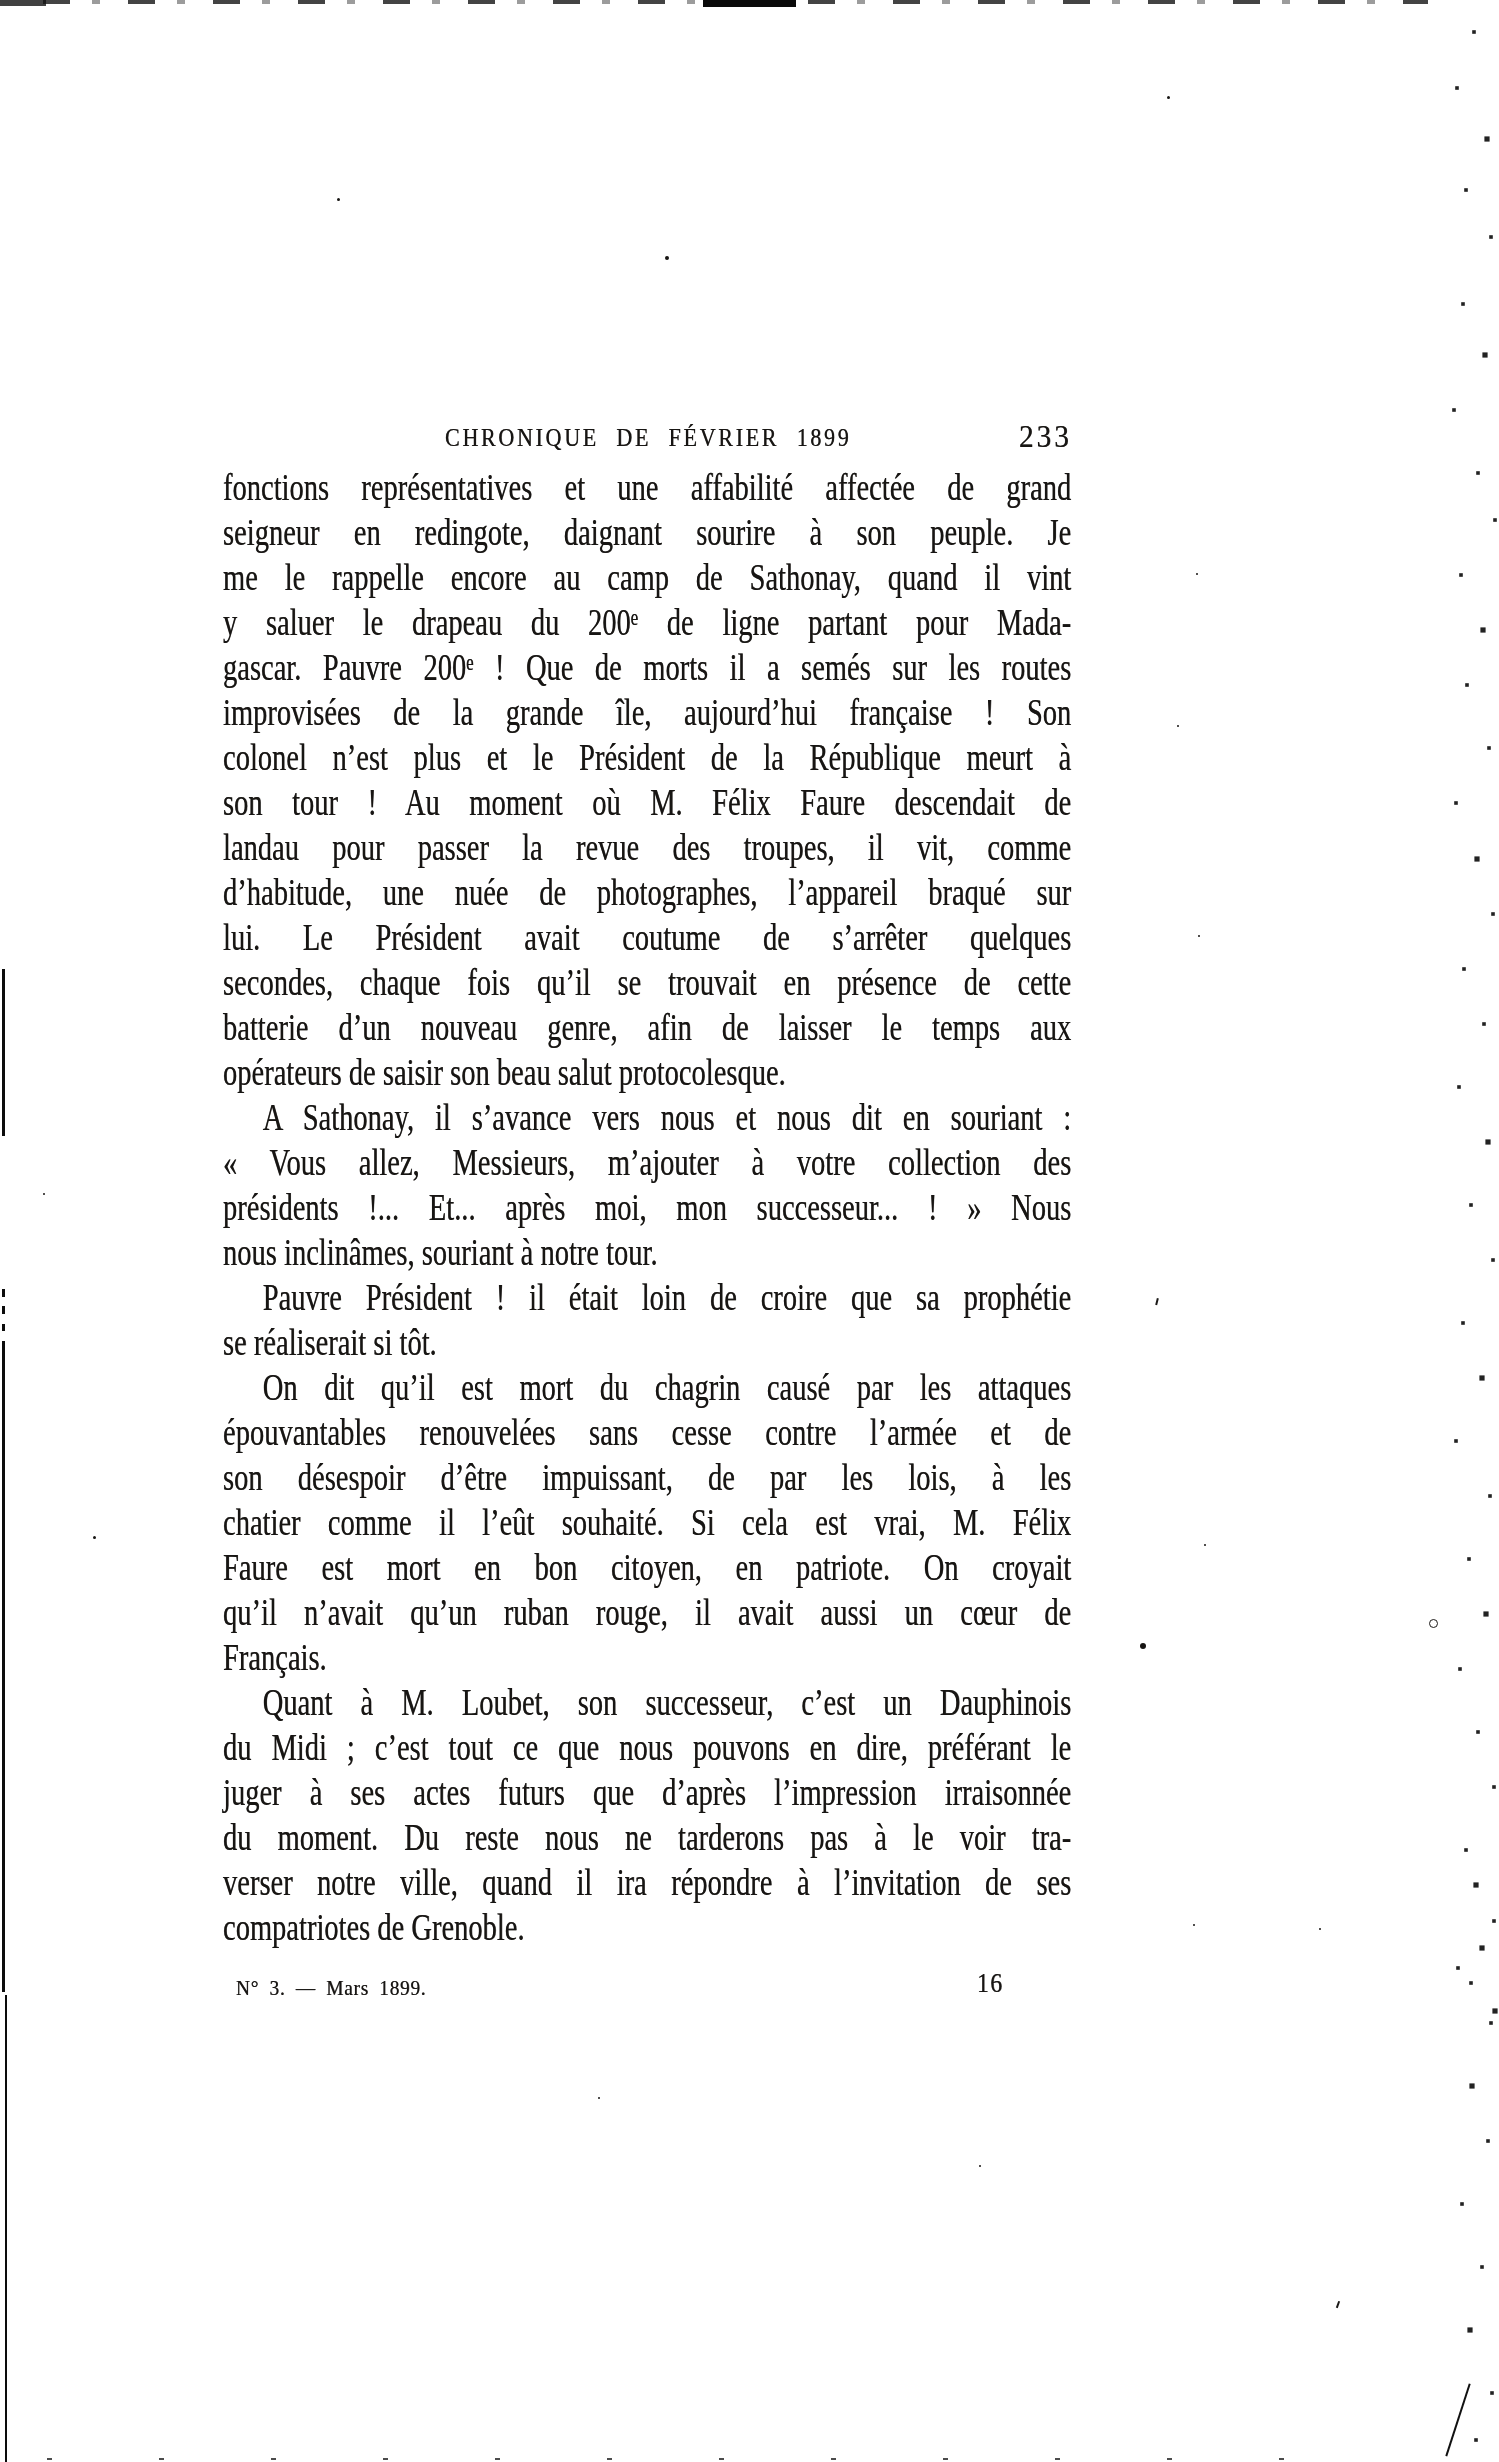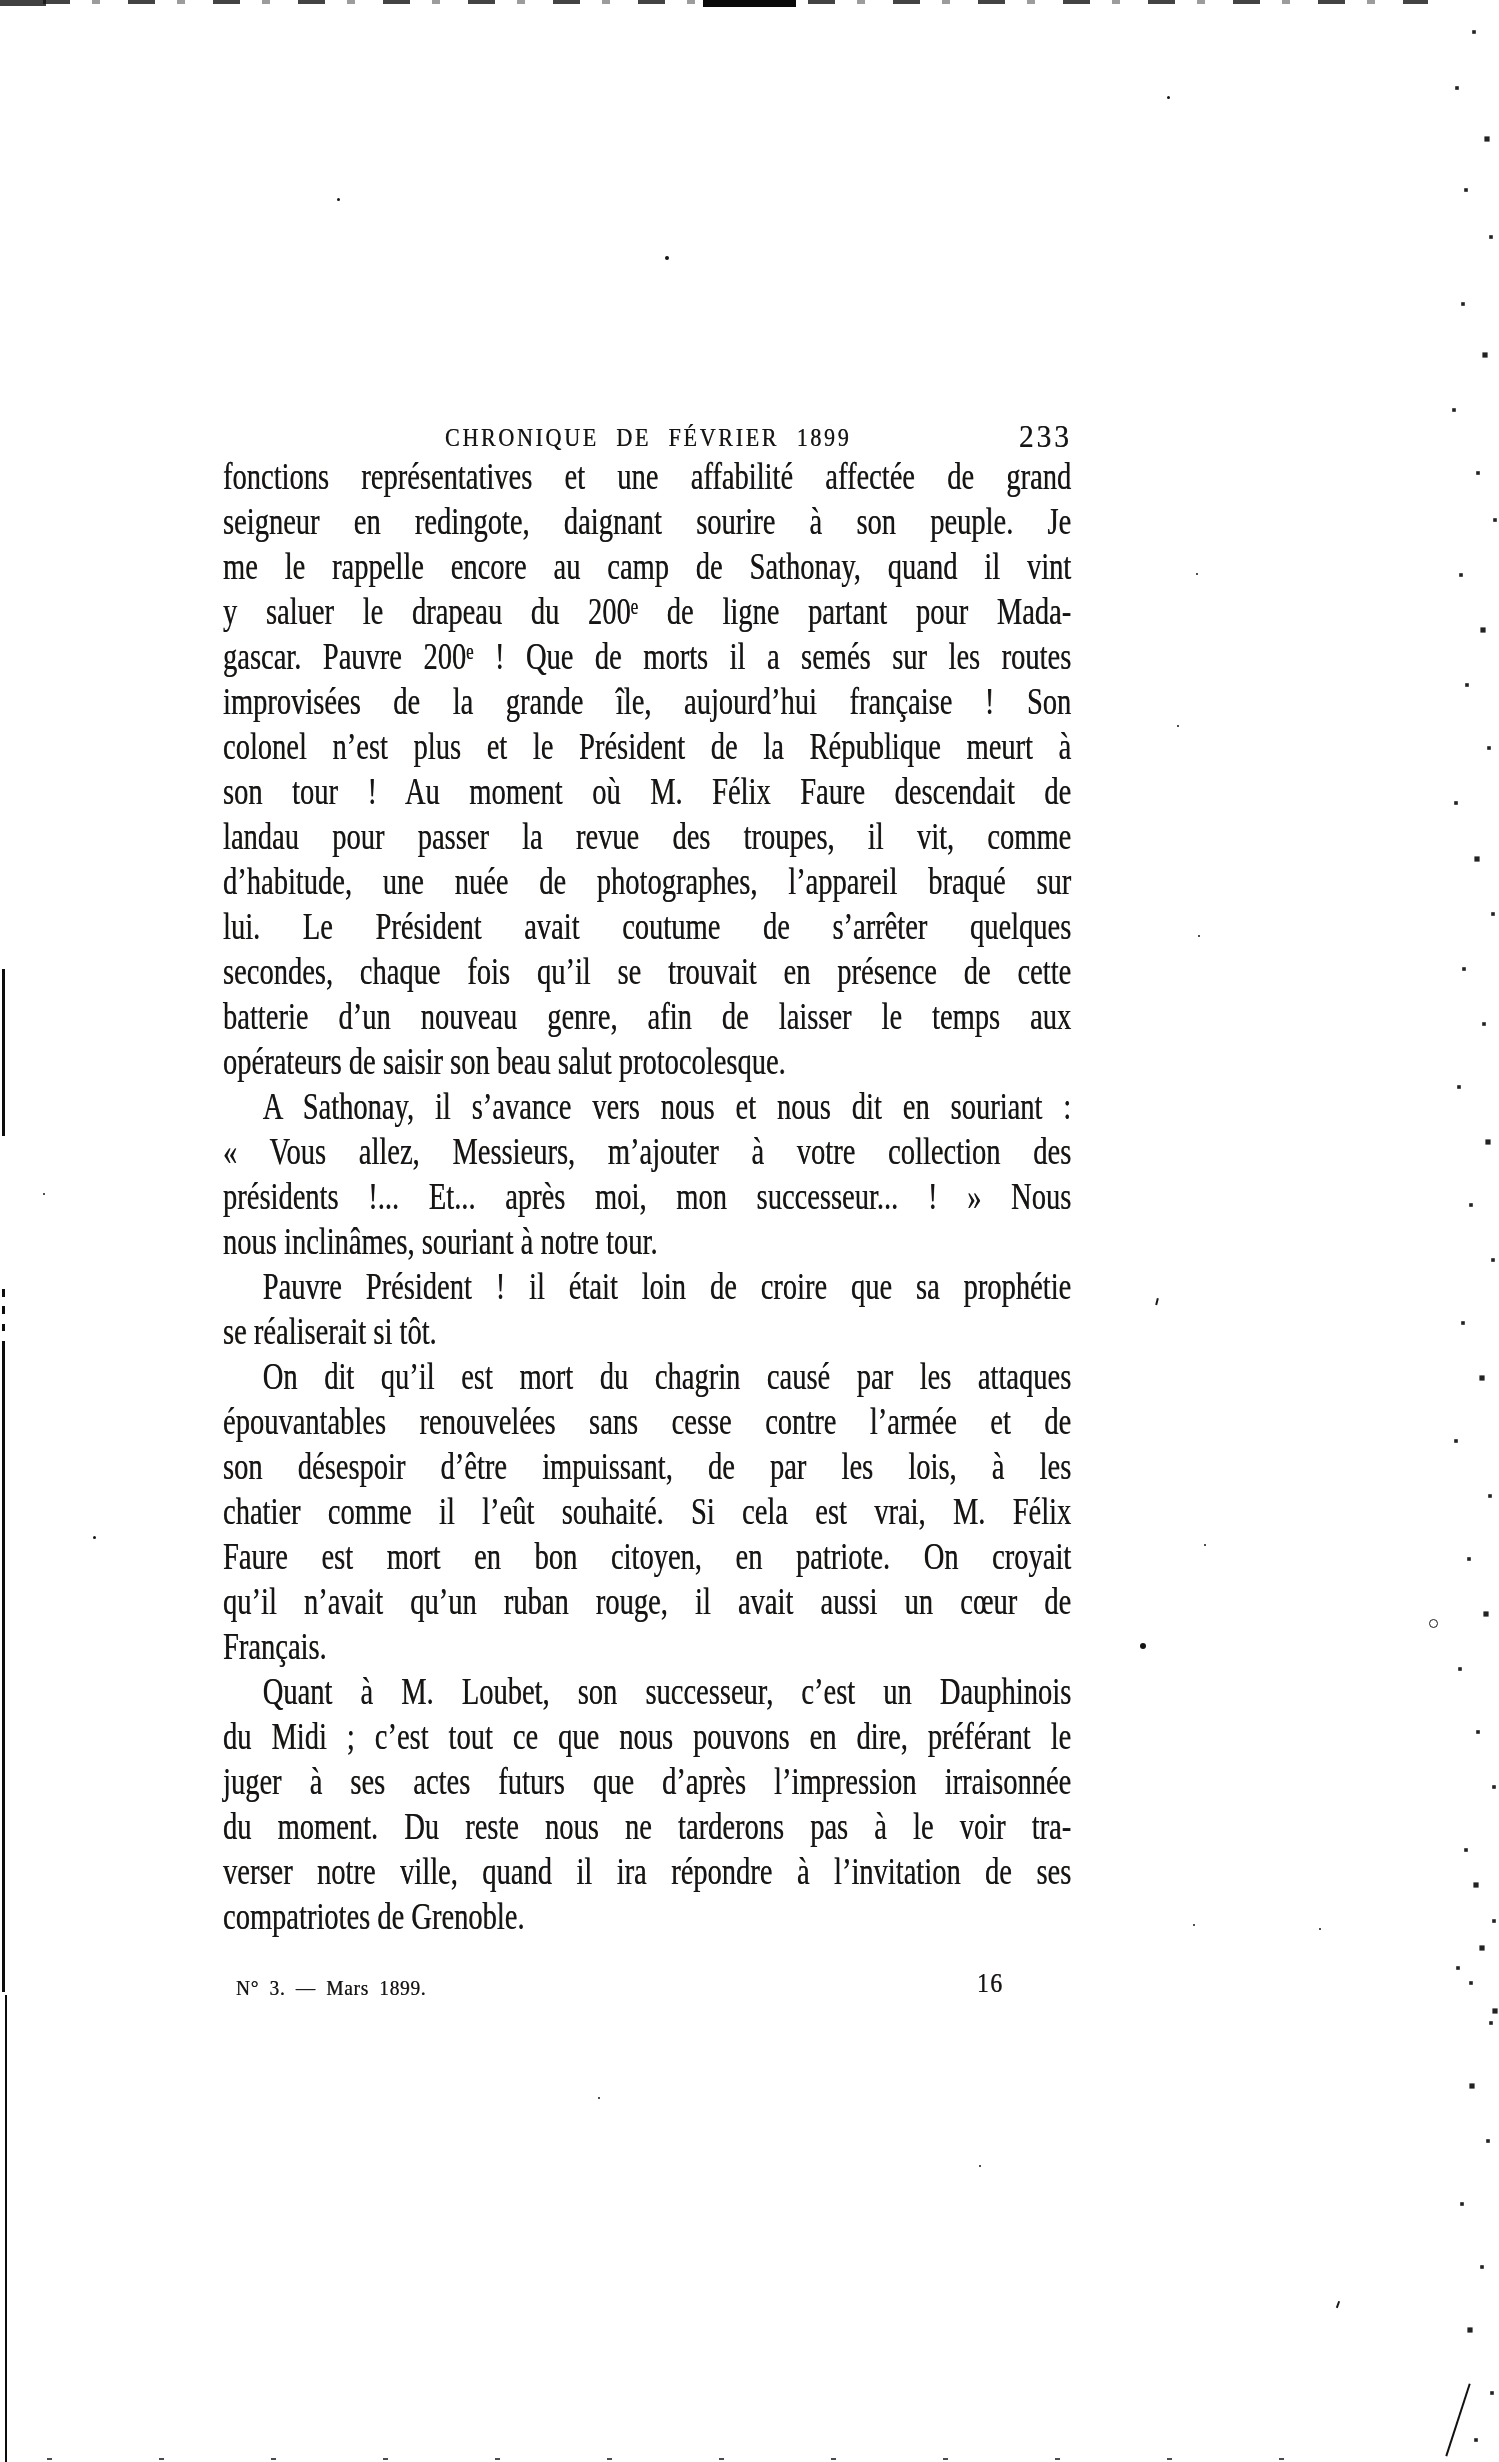--- a/index.html
+++ b/index.html
@@ -22,21 +22,21 @@
     transform:scaleX(0.85); transform-origin:0 0;
     white-space:nowrap;
   }
   .page-number {
     position:absolute; left:1019px; top:418px;
     font-size:32px; letter-spacing:3.1px;
     transform:scaleX(0.92); transform-origin:0 0;
   }
   
   .body-text {
-    position:absolute; left:223px; top:454px; width:849px;
+    position:absolute; left:223px; top:465px; width:849px;
   }
   .line {
     box-sizing:border-box;
     width:1131px; height:45px; line-height:45px;
     font-size:38px;
     transform:scaleX(0.75); transform-origin:0 50%;
     text-align:justify;
     overflow:visible;
   }
   .line.fill::after { content:""; display:inline-block; width:100%; height:0; vertical-align:top; }

